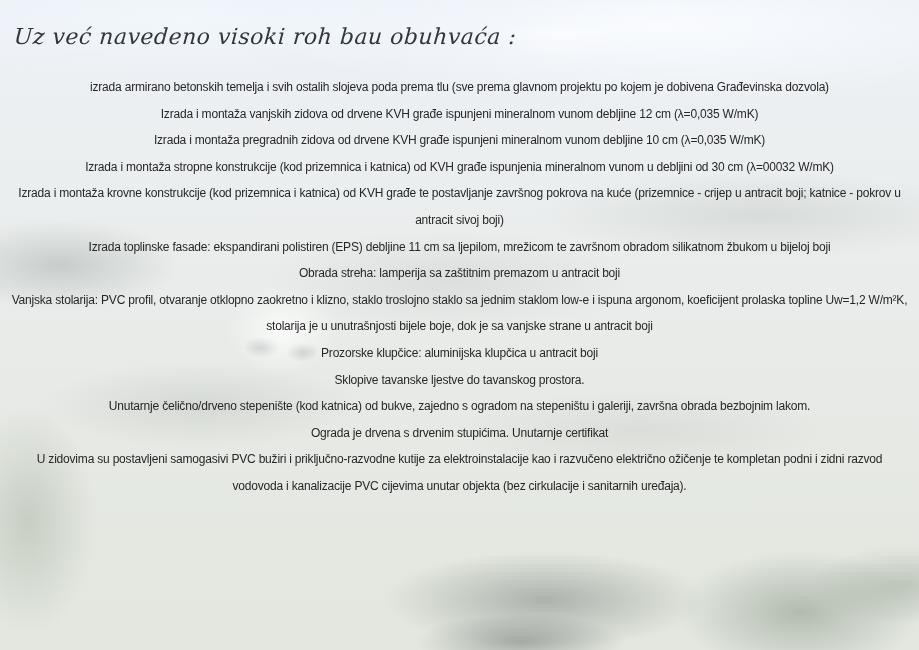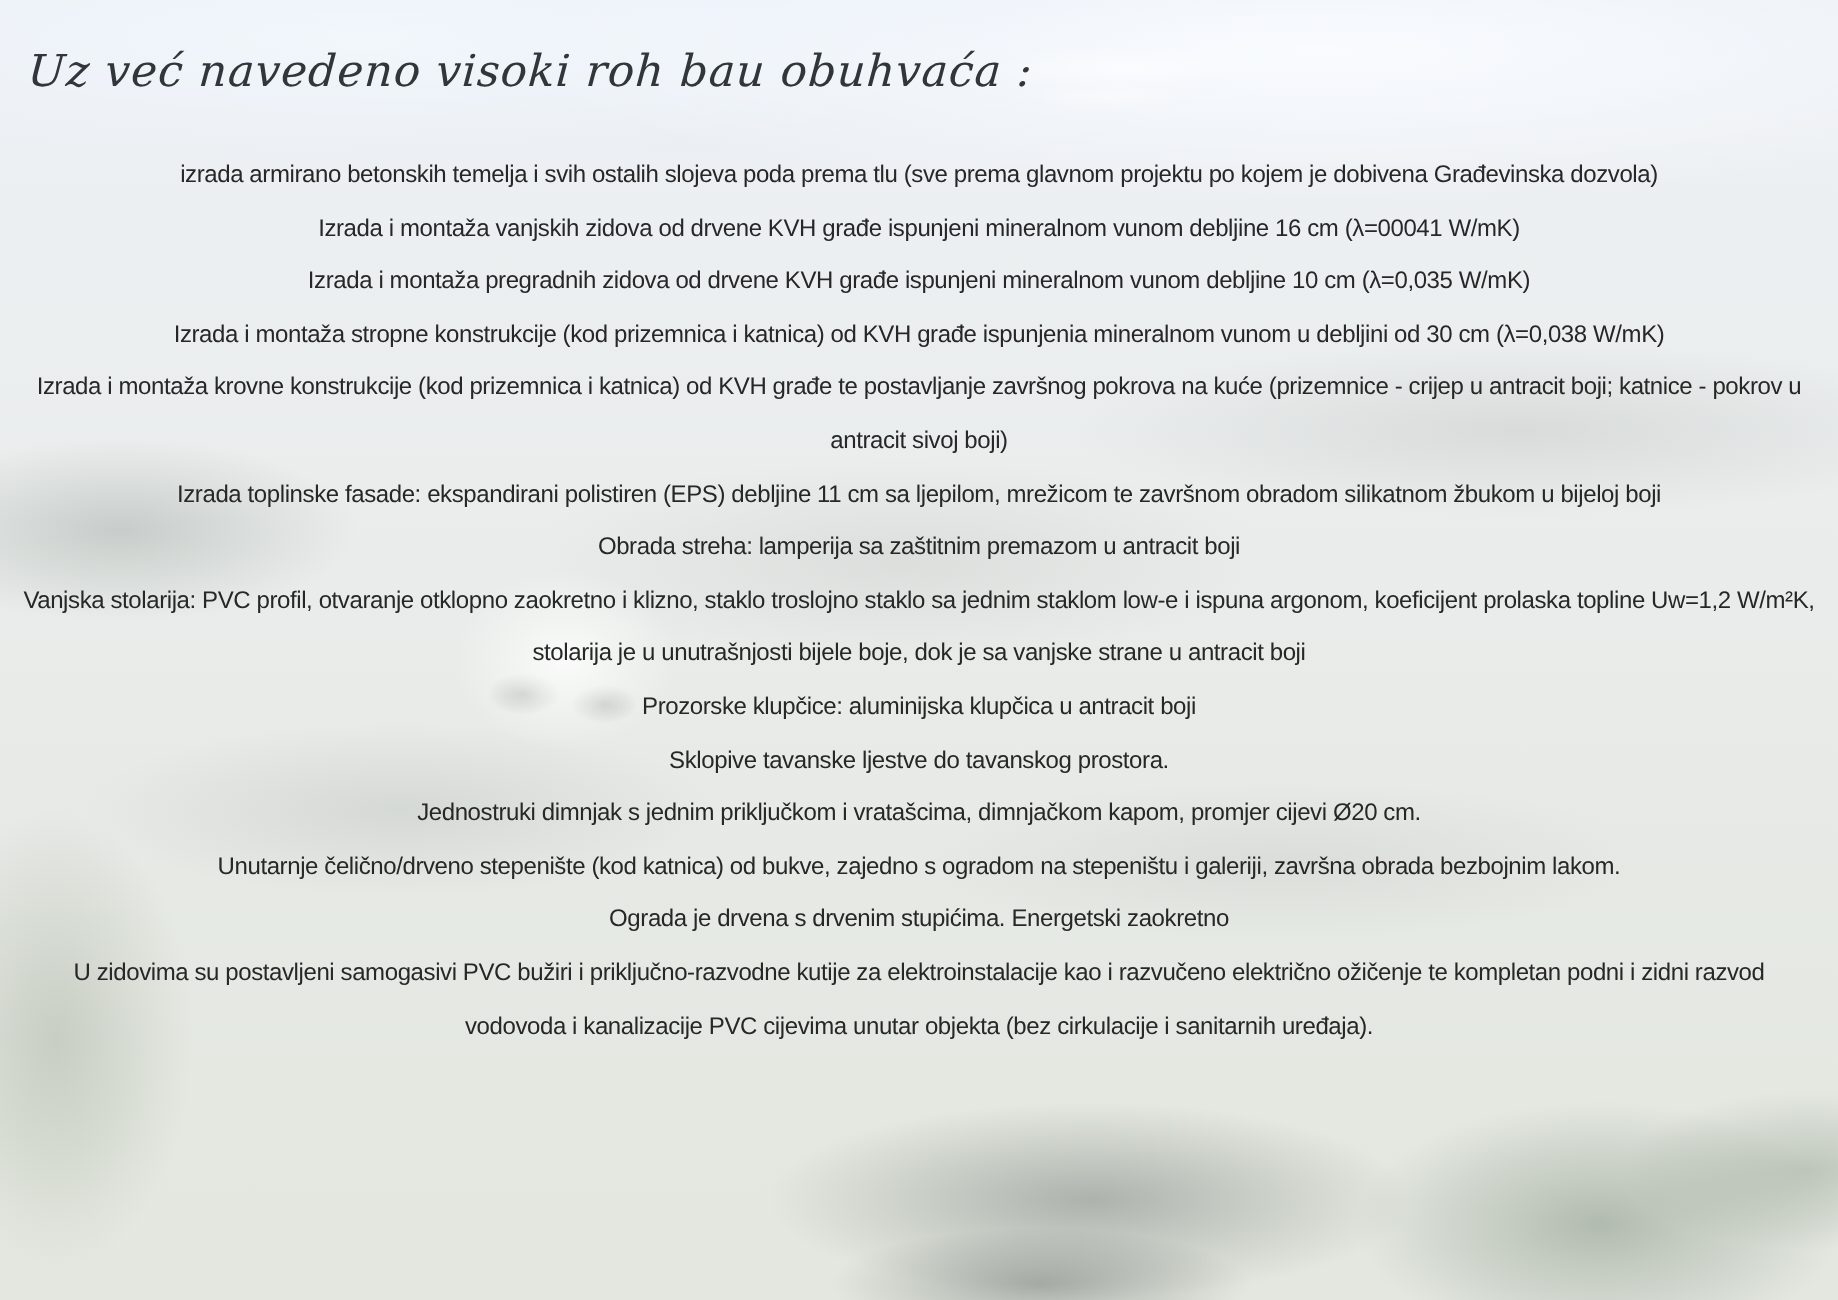--- a/index.html
+++ b/index.html
@@ -77,26 +77,25 @@
 </style>
 </head>
 <body>
 
 <div class="bg"></div>
 
 <div class="title">Uz već navedeno visoki roh bau obuhvaća :</div>
 
 <div class="spec-list">
     <p>izrada armirano betonskih temelja i svih ostalih slojeva poda prema tlu (sve prema glavnom projektu po kojem je dobivena Građevinska dozvola)</p>
-    <p>Izrada i montaža vanjskih zidova od drvene KVH građe ispunjeni mineralnom vunom debljine 16 cm (λ=00041 W/mK)</p>
+    <p>Izrada i montaža vanjskih zidova od drvene KVH građe ispunjeni mineralnom vunom debljine 12 cm (λ=0,035 W/mK)</p>
     <p>Izrada i montaža pregradnih zidova od drvene KVH građe ispunjeni mineralnom vunom debljine 10 cm (λ=0,035 W/mK)</p>
-    <p>Izrada i montaža stropne konstrukcije (kod prizemnica i katnica) od KVH građe ispunjenia mineralnom vunom u debljini od 30 cm (λ=0,038 W/mK)</p>
+    <p>Izrada i montaža stropne konstrukcije (kod prizemnica i katnica) od KVH građe ispunjenia mineralnom vunom u debljini od 30 cm (λ=00032 W/mK)</p>
     <p>Izrada i montaža krovne konstrukcije (kod prizemnica i katnica) od KVH građe te postavljanje završnog pokrova na kuće (prizemnice - crijep u antracit boji; katnice - pokrov u antracit sivoj boji)</p>
     <p>Izrada toplinske fasade: ekspandirani polistiren (EPS) debljine 11 cm sa ljepilom, mrežicom te završnom obradom silikatnom žbukom u bijeloj boji</p>
     <p>Obrada streha: lamperija sa zaštitnim premazom u antracit boji</p>
     <p>Vanjska stolarija: PVC profil, otvaranje otklopno zaokretno i klizno, staklo troslojno staklo sa jednim staklom low-e i ispuna argonom, koeficijent prolaska topline Uw=1,2 W/m²K, stolarija je u unutrašnjosti bijele boje, dok je sa vanjske strane u antracit boji</p>
     <p>Prozorske klupčice: aluminijska klupčica u antracit boji</p>
     <p>Sklopive tavanske ljestve do tavanskog prostora.</p>
-    <p>Jednostruki dimnjak s jednim priključkom i vratašcima, dimnjačkom kapom, promjer cijevi Ø20 cm.</p>
     <p>Unutarnje čelično/drveno stepenište (kod katnica) od bukve, zajedno s ogradom na stepeništu i galeriji, završna obrada bezbojnim lakom.</p>
-    <p>Ograda je drvena s drvenim stupićima. Energetski zaokretno</p>
+    <p>Ograda je drvena s drvenim stupićima. Unutarnje certifikat</p>
     <p>U zidovima su postavljeni samogasivi PVC bužiri i priključno-razvodne kutije za elektroinstalacije kao i razvučeno električno ožičenje te kompletan podni i zidni razvod vodovoda i kanalizacije PVC cijevima unutar objekta (bez cirkulacije i sanitarnih uređaja).</p>
   </div>
 
 </body></html>

